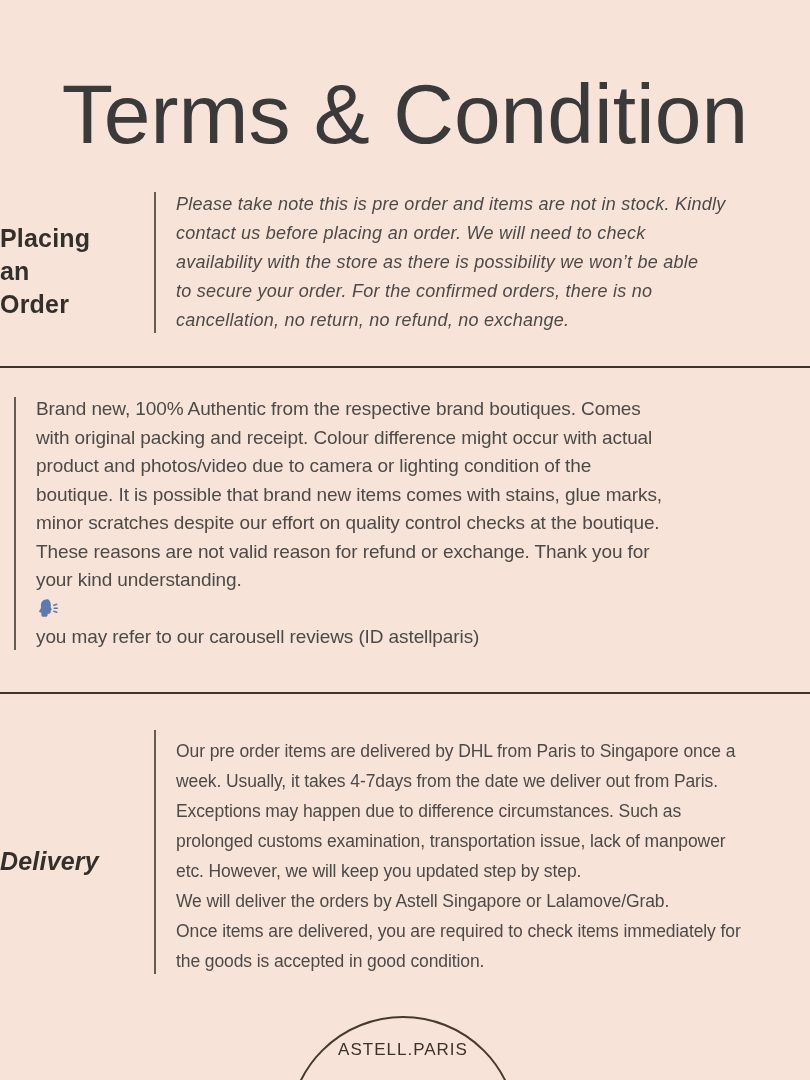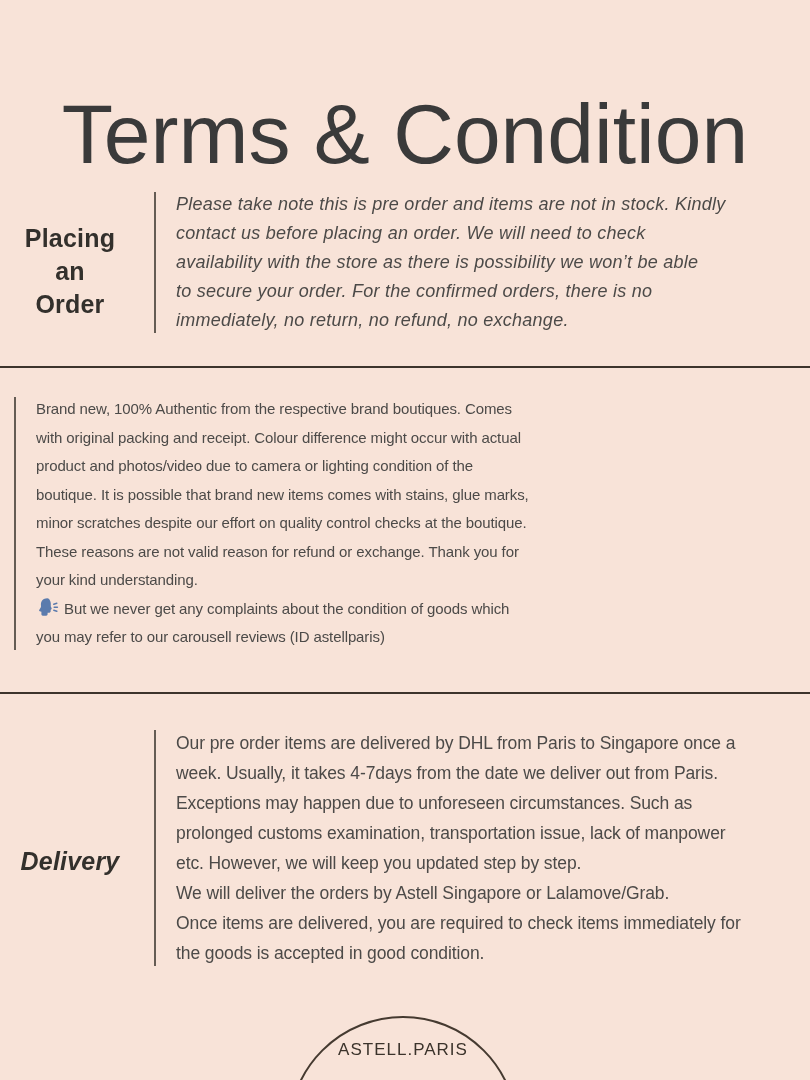--- a/index.html
+++ b/index.html
@@ -7,40 +7,40 @@
     width:810px; height:1080px;
     background:#f8e3d8;
     overflow:hidden;
     position:relative;
     font-family:"Liberation Sans", sans-serif;
   }
   .poster { position:absolute; inset:0; }
 
   .title {
     position:absolute;
-    top:32px; left:0; width:810px;
+    top:12px; left:0; width:810px;
     text-align:center;
     font-size:84px;
     line-height:92px;
     font-weight:300;
     letter-spacing:0px;
     color:#3a3a3a;
     white-space:nowrap;
   }
 
   .section {
     position:absolute;
     left:0;
     display:flex;
     align-items:stretch;
   }
   .label {
     width:140px;
     flex:none;
-    text-align:center;
+    text-align:left;
     font-weight:bold;
     color:#33302c;
     font-size:25px;
     line-height:33px;
     letter-spacing:0.2px;
   }
   .vbar {
     flex:none;
     width:2px;
     background:#655c54;
@@ -53,25 +53,25 @@
     color:#4c4a48;
   }
   .line { white-space:nowrap; }
 
   #sec1 { top:190px; }
   #sec1 .label { padding-top:32px; }
   #sec1 .bodytext { font-size:18px; line-height:29px; letter-spacing:0.25px;font-style:italic; }
 
   #sec2 { top:395px; }
   #sec2 .label { padding-top:75px; }
-  #sec2 .bodytext { font-size:15px; line-height:28.5px; letter-spacing:-0.1px; }
+  #sec2 .bodytext { font-size:19px; line-height:28.5px; letter-spacing:-0.1px; }
 
   #sec3 { top:728px; }
   #sec3 .label { padding-top:117px;font-style:italic; }
-  #sec3 .bodytext { font-size:17.5px; line-height:30px; letter-spacing:-0.1px; }
+  #sec3 .bodytext { font-size:17.5px; line-height:30px; letter-spacing:-0.1px;margin-top:8px; }
 
   .divider {
     position:absolute;
     left:0; right:0;
     height:2px;
     background:#3d342c;
   }
   #div1 { top:366px; }
   #div2 { top:692px; }
 
@@ -110,21 +110,21 @@
       <div>Placing</div>
       <div>an</div>
       <div>Order</div>
     </div>
     <div class="vbar"></div>
     <div class="bodytext">
       <div class="line">Please take note this is pre order and items are not in stock. Kindly</div>
       <div class="line">contact us before placing an order. We will need to check</div>
       <div class="line">availability with the store as there is possibility we won’t be able</div>
       <div class="line">to secure your order. For the confirmed orders, there is no</div>
-      <div class="line">immediately, no return, no refund, no exchange.</div>
+      <div class="line">cancellation, no return, no refund, no exchange.</div>
     </div>
   </div>
 
   <div class="divider" id="div1"></div>
 
   <div class="section" id="sec2">
     <div class="vbar"></div>
     <div class="bodytext">
       <div class="line">Brand new, 100% Authentic from the respective brand boutiques. Comes</div>
       <div class="line">with original packing and receipt. Colour difference might occur with actual</div>
@@ -136,37 +136,37 @@
       <div class="line">
         <span class="emoji">
           <svg width="24" height="22" viewBox="0 0 24 22">
             <path fill="#5b7bad" d="M11.2 1.2 C7.3 1.2 4.9 4 4.9 7.4 c0 1.2 .3 2.2 -.2 3.2 L3.2 13.1 c-.3 .5 0 1.1 .5 1.2 l1.7 .4 v2.6 c0 .8 .6 1.4 1.4 1.4 h3.4 c.8 0 1.4 -.6 1.4 -1.4 v-1.5 h1.2 c1.1 0 1.9 -.9 1.9 -1.9 0 -.4 0 -.7 -.1 -1 .6 -.3 1.1 -.7 1.1 -1.3 0 -.5 -.3 -.9 -.6 -1.3 -.8 -1 .3 -3.8 -.8 -6 C13.6 2.2 12.7 1.2 11.2 1.2 Z"></path>
             <g stroke="#5b7bad" stroke-width="1.5" stroke-linecap="round" fill="none">
               <path d="M17.8 7.2 l3 -1"></path>
               <path d="M18.2 10.2 h3.2"></path>
               <path d="M17.8 13.2 l3 1"></path>
             </g>
           </svg>
-        </span><span>But we never get any complaints about the condition of goods which</span>
+        </span>
       </div>
       <div class="line">you may refer to our carousell reviews (ID astellparis)</div>
     </div>
   </div>
 
   <div class="divider" id="div2"></div>
 
   <div class="section" id="sec3">
     <div class="label">
       <div>Delivery</div>
     </div>
     <div class="vbar"></div>
     <div class="bodytext">
       <div class="line">Our pre order items are delivered by DHL from Paris to Singapore once a</div>
       <div class="line">week. Usually, it takes 4-7days from the date we deliver out from Paris.</div>
-      <div class="line">Exceptions may happen due to unforeseen circumstances. Such as</div>
+      <div class="line">Exceptions may happen due to difference circumstances. Such as</div>
       <div class="line">prolonged customs examination, transportation issue, lack of manpower</div>
       <div class="line">etc. However, we will keep you updated step by step.</div>
       <div class="line">We will deliver the orders by Astell Singapore or Lalamove/Grab.</div>
       <div class="line">Once items are delivered, you are required to check items immediately for</div>
       <div class="line">the goods is accepted in good condition.</div>
     </div>
   </div>
 
   <div class="badge-circle">
     <div class="brand">ASTELL.PARIS</div>

